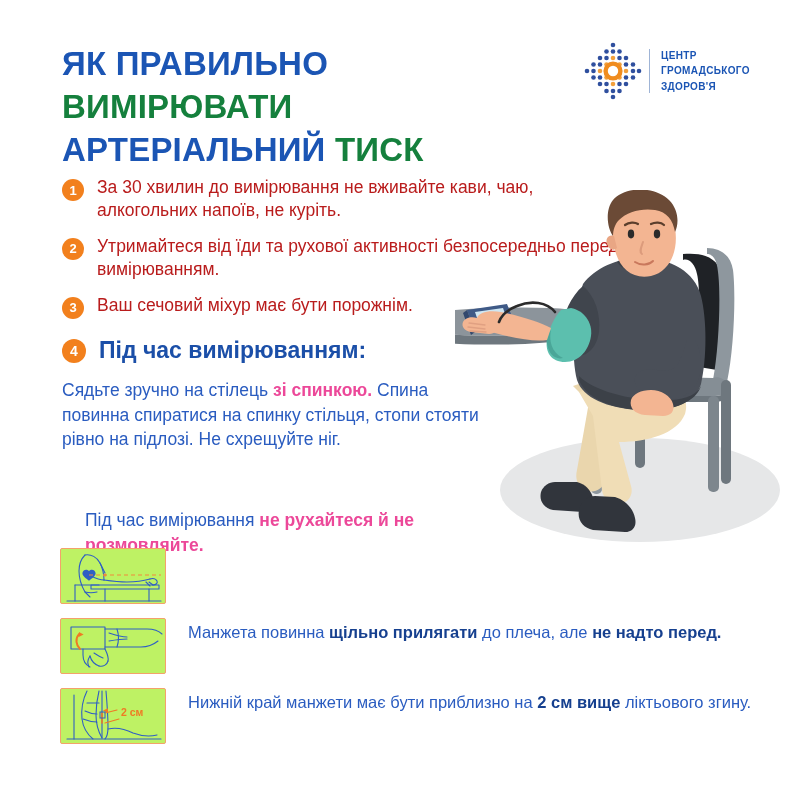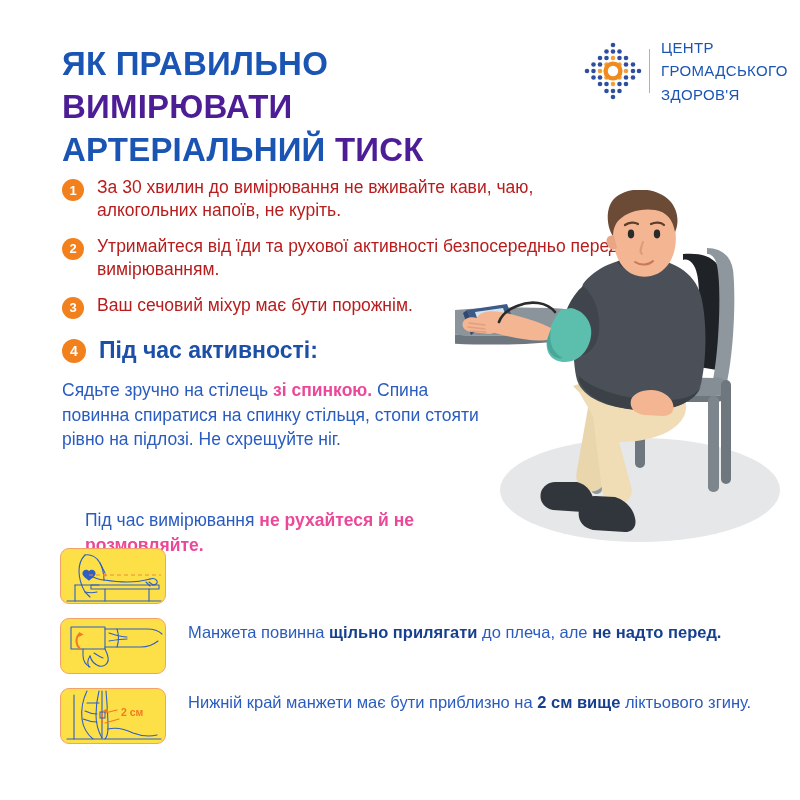--- a/index.html
+++ b/index.html
@@ -15,27 +15,27 @@
 
   
   .header{position:absolute;left:0;top:0;width:632px;height:170px;}
   .title{
     position:absolute;left:62px;top:42px;
     font-size:33px;font-weight:bold;line-height:1.31;
     letter-spacing:.2px;color:#1b55b4;
     white-space:nowrap;
   }
   .title .ln{display:block;}
-  .title .orange{color:#4c1d95;}
+  .title .orange{color:#15803d;}
 
   .logo{position:absolute;left:582px;top:40px;width:180px;height:62px;display:flex;align-items:center;}
   .logo-mark{position:relative;width:62px;height:62px;flex:0 0 62px;}
   .logo-divider{width:1px;height:44px;background:#9fb4d6;margin:0 11px 0 5px;flex:0 0 1px;}
   .logo-text{
-    font-size:15px;font-weight:normal;line-height:1.55;
+    font-size:10px;font-weight:bold;line-height:1.55;
     color:#1b55b4;letter-spacing:.35px;white-space:nowrap;
   }
 
   
   .steps{position:absolute;left:62px;top:176px;width:560px;}
   .step{display:flex;align-items:flex-start;margin-bottom:12px;}
   .badge{
     flex:0 0 22px;width:22px;height:22px;border-radius:50%;
     background:#f2801d;color:#fff;
     font-size:13px;font-weight:bold;
@@ -56,22 +56,22 @@
   }
   .para b{font-weight:bold;color:#ec4899;}
   #para1{top:378px;}
   #para2{top:508px;margin-left:23px;}
 
   
   .tips{position:absolute;left:60px;top:548px;width:720px;}
   .tip{display:flex;align-items:flex-start;margin-bottom:14px;height:56px;}
   .tip-box{
     flex:0 0 106px;width:106px;height:56px;
-    border:1.6px solid #f4a26a;border-radius:9px;
-    box-sizing:border-box;overflow:hidden;background:#fde047;
+    border:1.6px solid #f4a26a;border-radius:2px;
+    box-sizing:border-box;overflow:hidden;background:#bef264;
   }
   .tip-text{
     margin-left:22px;color:#2a5cc0;
     font-size:16.5px;line-height:1.45;padding-top:3px;
   }
   .tip-text b{font-weight:bold;color:#16408f;}
 
   
   .illus{position:absolute;left:455px;top:190px;width:345px;height:360px;}
 </style>
@@ -155,21 +155,21 @@
       <div class="step-text">Утримайтеся від їди та рухової активності безпосередньо перед вимірюванням.</div>
     </div>
 
     <div class="step">
       <div class="badge">3</div>
       <div class="step-text">Ваш сечовий міхур має бути порожнім.</div>
     </div>
 
     <div class="step big" style="margin-top:18px">
       <div class="badge">4</div>
-      <div class="step-text">Під час активності:</div>
+      <div class="step-text">Під час вимірюванням:</div>
     </div>
   </div>
 
   <div class="para" id="para1"><span>Сядьте зручно на стілець </span><b>зі спинкою.</b><span> Спина повинна спиратися на спинку стільця, стопи стояти рівно на підлозі. Не схрещуйте ніг.</span></div>
 
   <div class="para" id="para2"><span>Під час вимірювання </span><b>не рухайтеся й не розмовляйте.</b></div>
 
   <div class="tips">
 
     <div class="tip">

